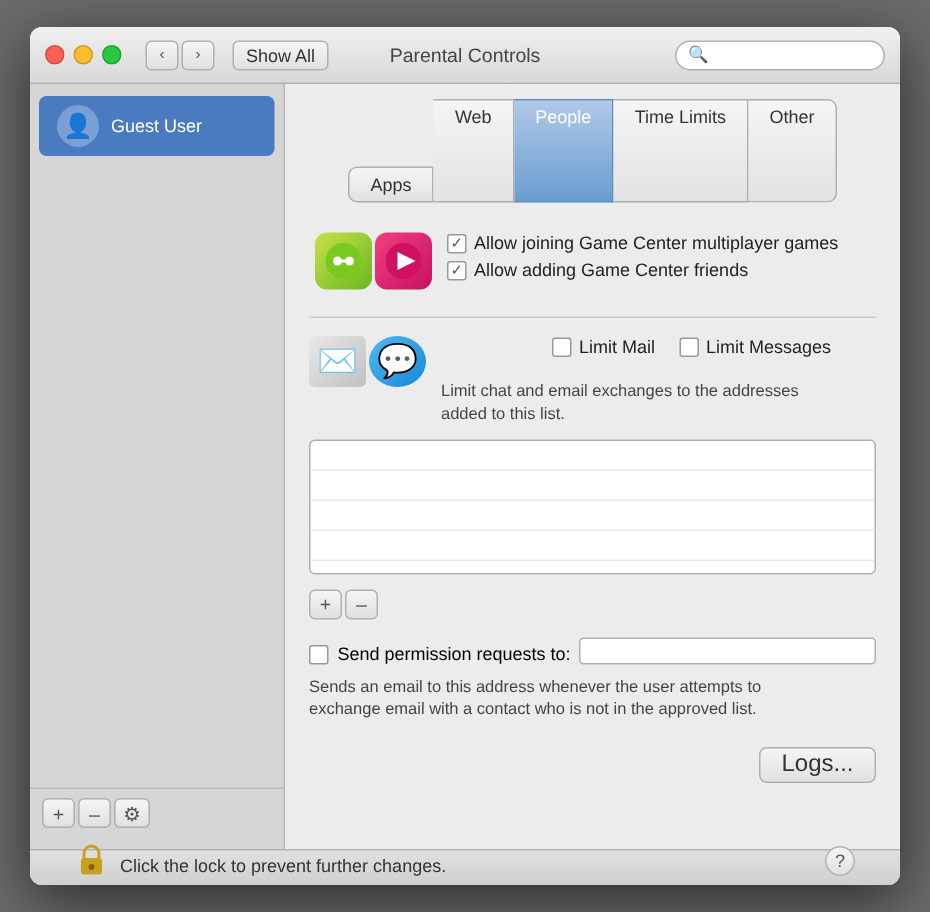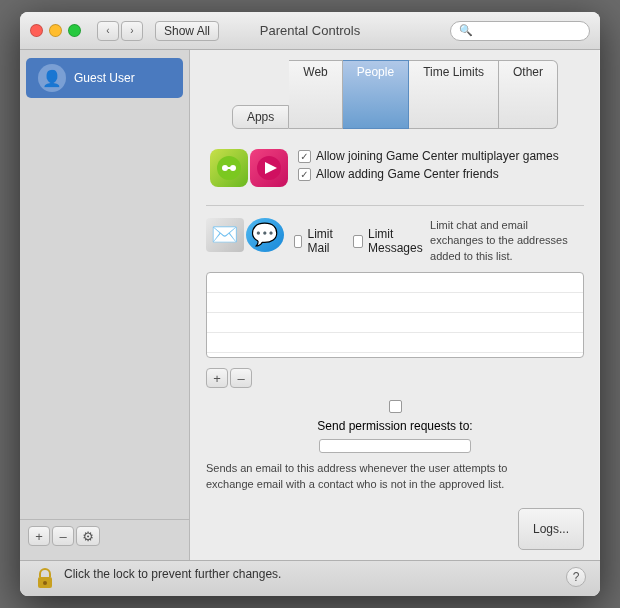--- a/index.html
+++ b/index.html
@@ -262,21 +262,23 @@
       background: linear-gradient(135deg, #50b8f0, #1888d8);
       border-radius: 50%;
       display: flex;
       align-items: center;
       justify-content: center;
       font-size: 22px;
       color: white;
     }
     .msg-controls {
       display: flex;
-      gap: 4px;
+      flex-direction: column;
+      gap: 16px;
+      align-items: flex-end;
     }
     .msg-limit-row {
       display: flex;
       gap: 16px;
       align-items: center;
     }
     .msg-desc {
       font-size: 11px;
       color: #444;
       line-height: 1.4;
@@ -299,59 +301,58 @@
       height: 20px;
       border-bottom: 1px solid #e8e8e8;
     }
     .list-controls {
       display: flex;
       gap: 2px;
       margin-top: 2px;
     }
     .permission-row {
       display: flex;
-      align-items: center;
+      align-items: flex-end;
       gap: 6px;
       margin-top: 4px;
-      flex-direction: column;
     }
     .permission-input {
       flex: 1;
       height: 18px;
       border: 1px solid #b0b0b0;
       border-radius: 3px;
       background: white;
       padding: 0 4px;
       font-size: 11px;
     }
     .permission-desc {
       font-size: 11px;
       color: #444;
       line-height: 1.4;
       max-width: 340px;
     }
     .logs-btn {
       align-self: flex-end;
-      padding: 13px 14px;
+      padding: 2px 14px;
       background: linear-gradient(to bottom, #f5f5f5, #e0e0e0);
       border: 1px solid #b0b0b0;
       border-radius: 5px;
-      font-size: 12px;
+      font-size: 16px;
       color: #333;
       cursor: pointer;
       margin-top: 4px;
     }
     .bottom-bar {
       background: linear-gradient(to bottom, #e0e0e0, #d0d0d0);
       border-top: 1px solid #b0b0b0;
-      padding: 6px 14px;
-      display: flex;
-      align-items: flex-start;
+      padding: 6px 30px;
+      display: flex;
+      align-items: flex-end;
       gap: 8px;
-      height: 36px;
+      height: 24px;
     }
     .lock-icon-wrap {
       width: 22px;
       height: 22px;
       display: flex;
       align-items: center;
       justify-content: center;
     }
     .lock-desc {
       font-size: 12px;

